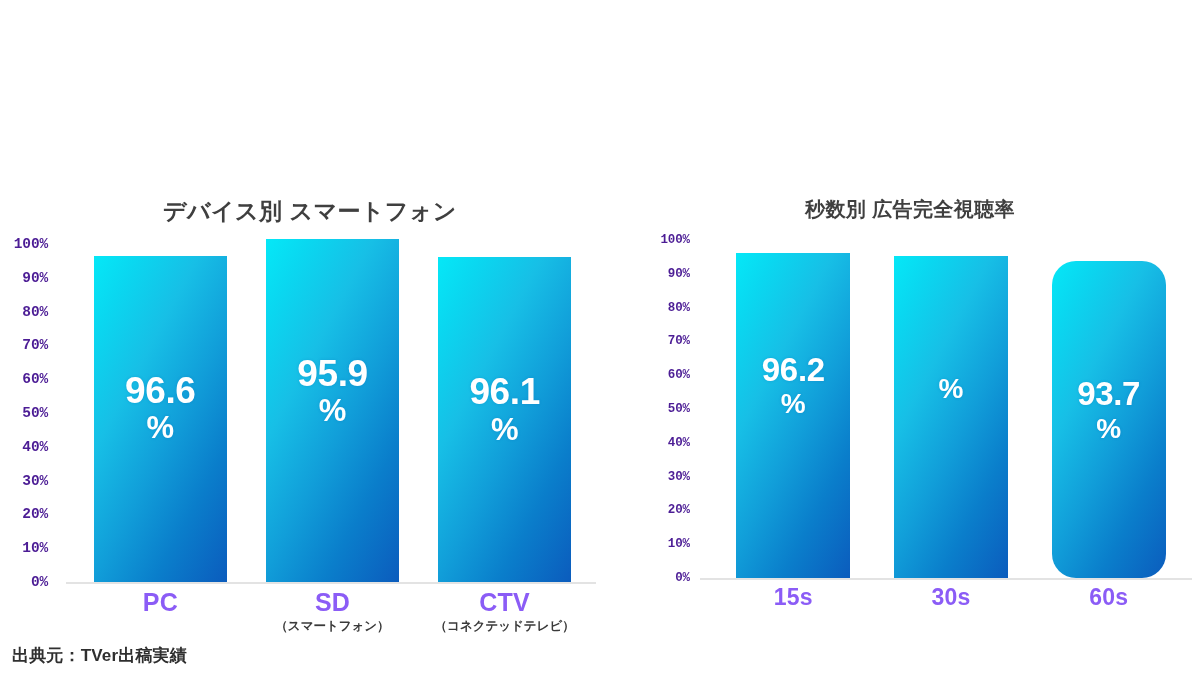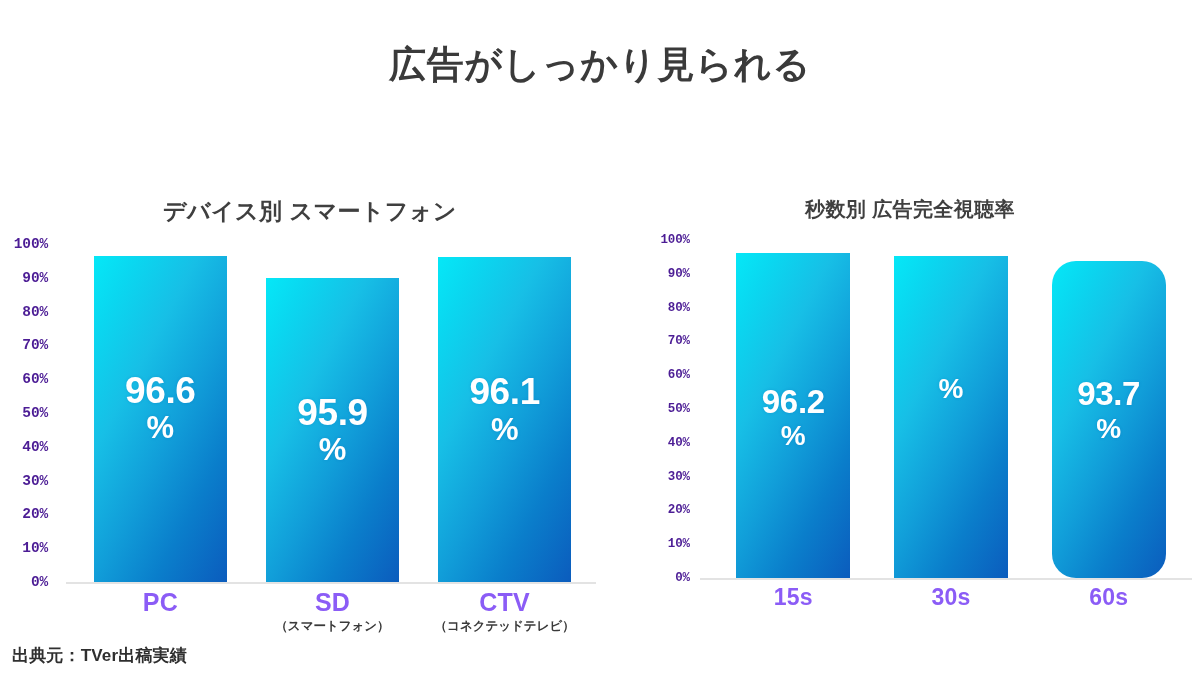--- a/index.html
+++ b/index.html
@@ -174,21 +174,20 @@
     font-weight: 700;
     color: #2f2f2f;
     letter-spacing: 0.01em;
     white-space: nowrap;
   }
 </style>
 </head>
 <body>
 
 <div class="headline">
-  <span class="hl-line">広告がしっかり見られる</span>
 </div>
 
 <div class="panel panel-left">
   <div class="panel-title">デバイス別 スマートフォン</div>
   <div class="plot">
     <div class="yaxis">
         <div class="ytick" style="top: 0px;">100%</div>
         <div class="ytick" style="top: 33.8px;">90%</div>
         <div class="ytick" style="top: 67.6px;">80%</div>
         <div class="ytick" style="top: 101.4px;">70%</div>
@@ -204,21 +203,21 @@
     <div class="bars">
         <div class="barslot" style="left: 0.75%; width: 27.5%;">
           <div class="bar" style="height: 326.508px;">
             <div class="barvalue" style="top: 116px;">
               <span class="num">96.6</span>
               <span class="pct">%</span>
             </div>
           </div>
         </div>
         <div class="barslot" style="left: 36.25%; width: 27.5%;">
-          <div class="bar" style="height: 304px;">
+          <div class="bar" style="height: 343px;">
             <div class="barvalue" style="top: 116px;">
               <span class="num">95.9</span>
               <span class="pct">%</span>
             </div>
           </div>
         </div>
         <div class="barslot" style="left: 71.75%; width: 27.5%;">
           <div class="bar" style="height: 324.818px;">
             <div class="barvalue" style="top: 116px;">
               <span class="num">96.1</span>
@@ -256,21 +255,21 @@
         <div class="ytick" style="top: 202.8px;">40%</div>
         <div class="ytick" style="top: 236.6px;">30%</div>
         <div class="ytick" style="top: 270.4px;">20%</div>
         <div class="ytick" style="top: 304.2px;">10%</div>
         <div class="ytick" style="top: 338px;">0%</div>
       </div>
     <div class="baseline"></div>
     <div class="bars">
         <div class="barslot" style="left: 1%; width: 26%;">
           <div class="bar" style="height: 325.156px;">
-            <div class="barvalue" style="top: 132px;">
+            <div class="barvalue" style="top: 100px;">
               <span class="num">96.2</span>
               <span class="pct">%</span>
             </div>
           </div>
         </div>
         <div class="barslot" style="left: 37%; width: 26%;">
           <div class="bar" style="height: 321.776px;">
             <div class="barvalue" style="top: 116px;">
               <span class="pct">%</span>
             </div>

